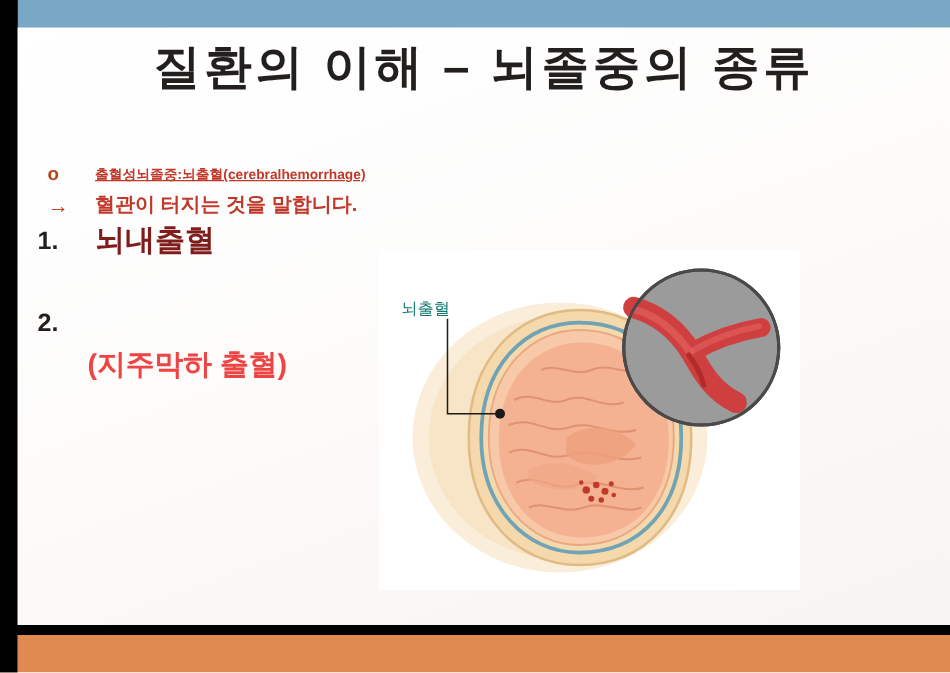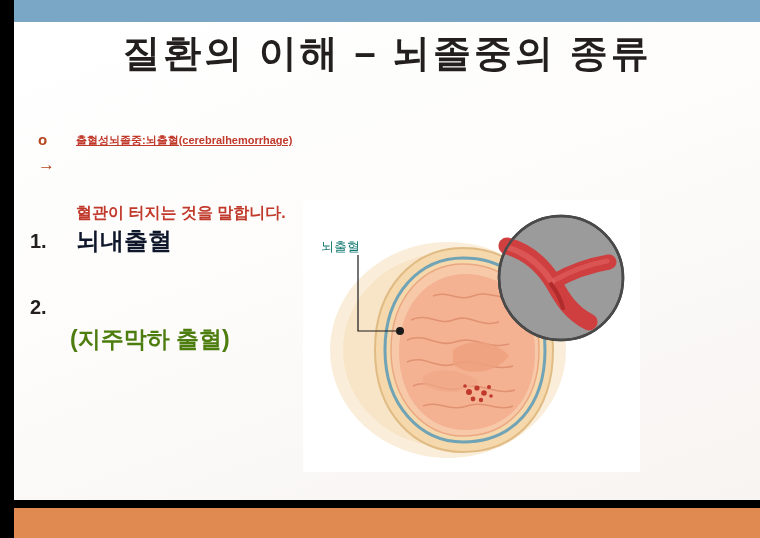--- a/index.html
+++ b/index.html
@@ -144,40 +144,39 @@
     text-decoration: underline;
     line-height: 24px;
     white-space: nowrap;
   }
   .line2 {
     font-size: 16px;
     font-weight: bold;
     color: #c0392b;
     line-height: 22px;
     white-space: nowrap;
-    margin-top: 48px;
   }
   .line3 {
     font-size: 24px;
     font-weight: bold;
-    color: #0f172a;
+    color: #7f1d1d;
     line-height: 30px;
     white-space: nowrap;
   }
   .line4 {
     font-size: 24px;
     font-weight: bold;
     color: #231f1f;
     line-height: 30px;
     white-space: nowrap;
   }
   .line5 {
     font-size: 23px;
     font-weight: bold;
-    color: #4d7c0f;
+    color: #ef4444;
     line-height: 30px;
     white-space: nowrap;
     padding-left: 50px;
   }
   .spacer-row { height: 34px; }
 
   
   .figure {
     position: absolute;
     left: 303px;

